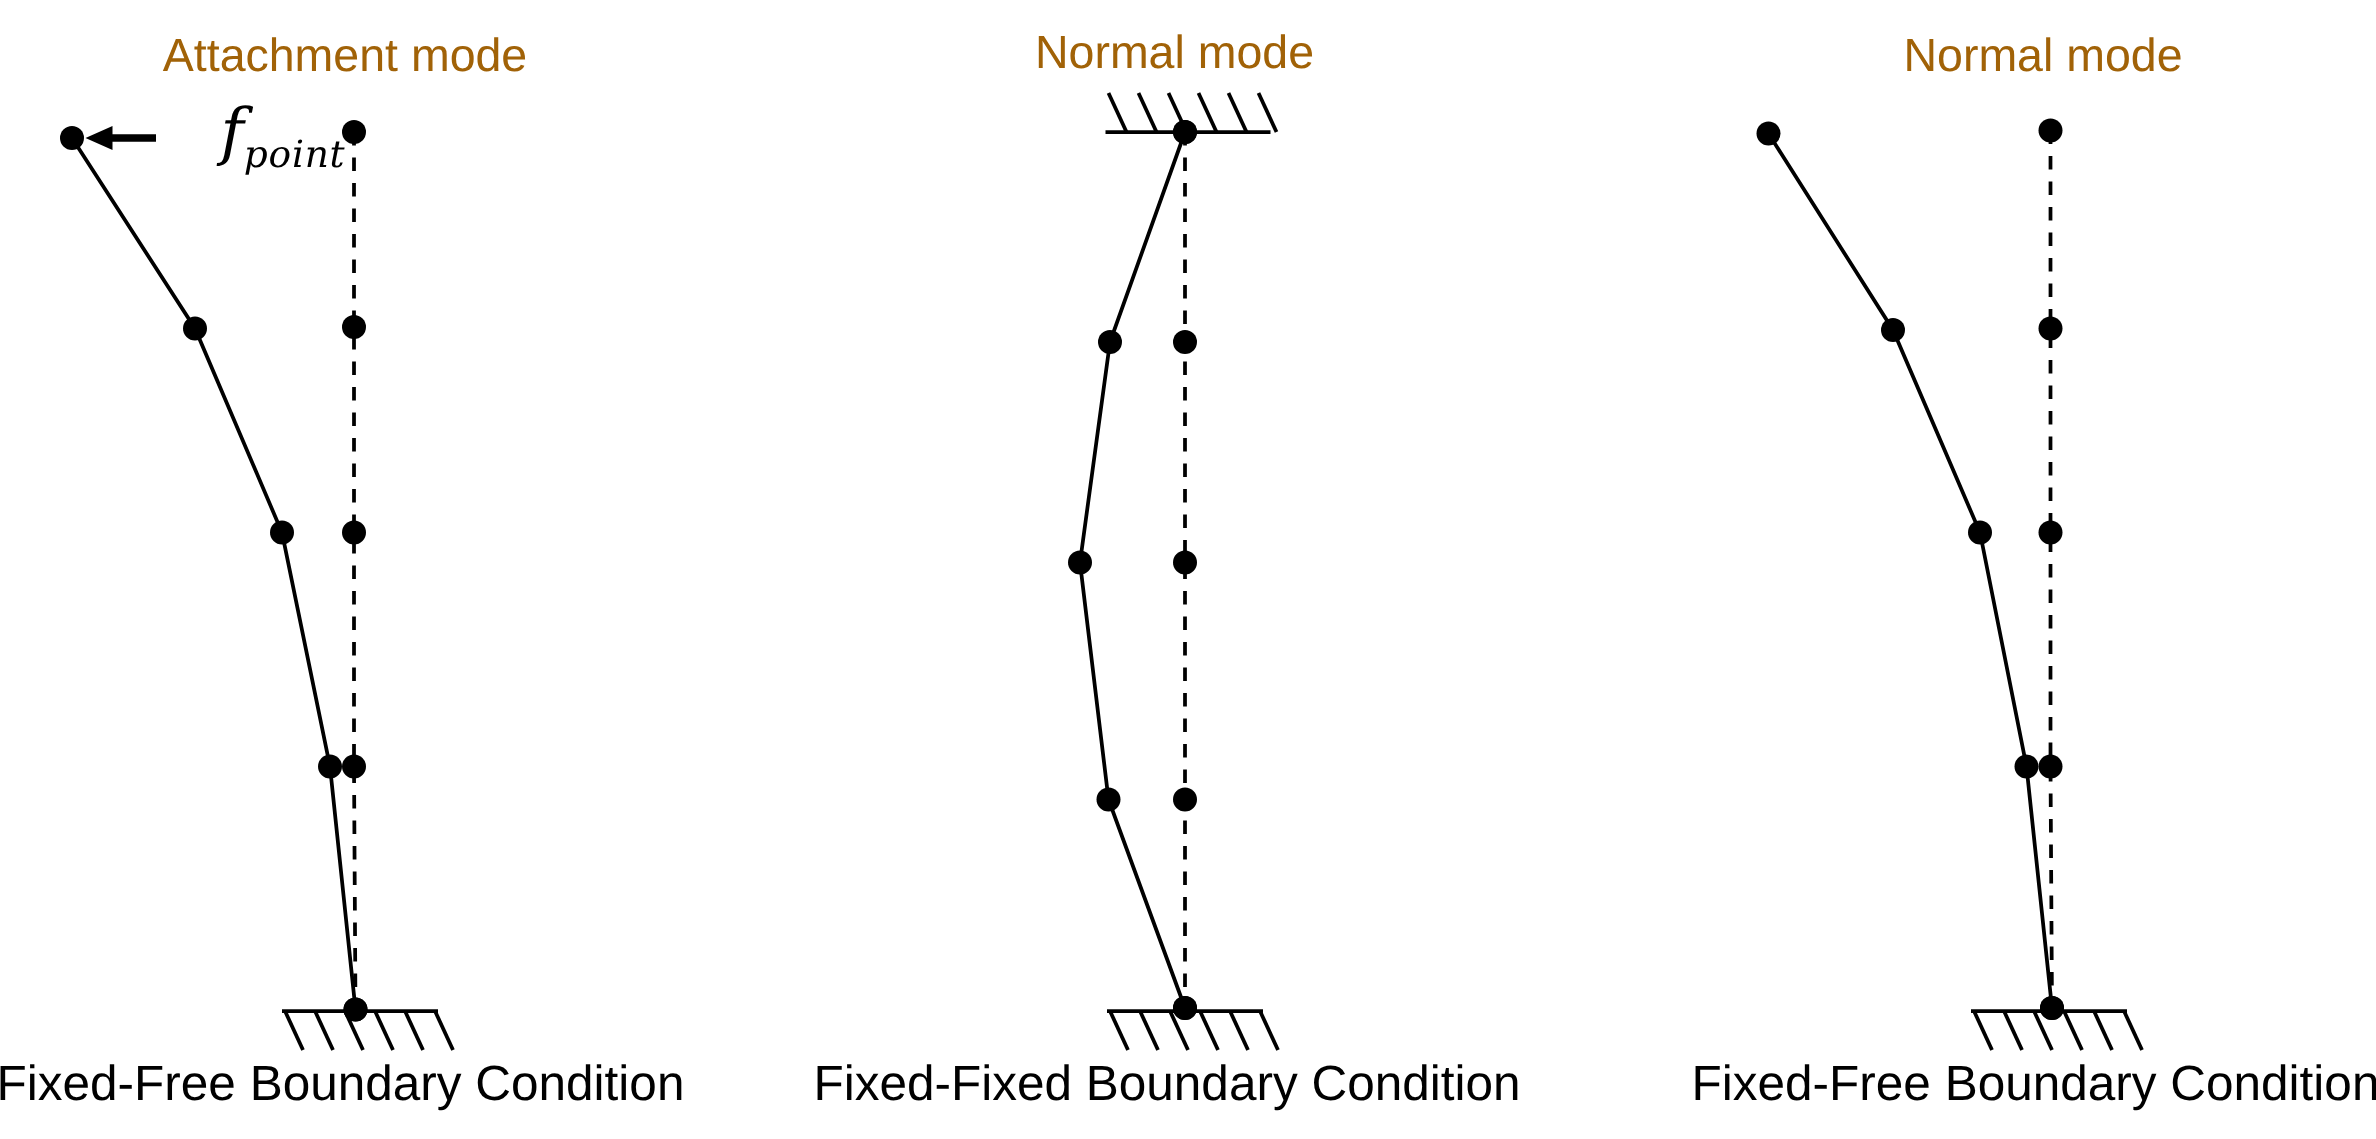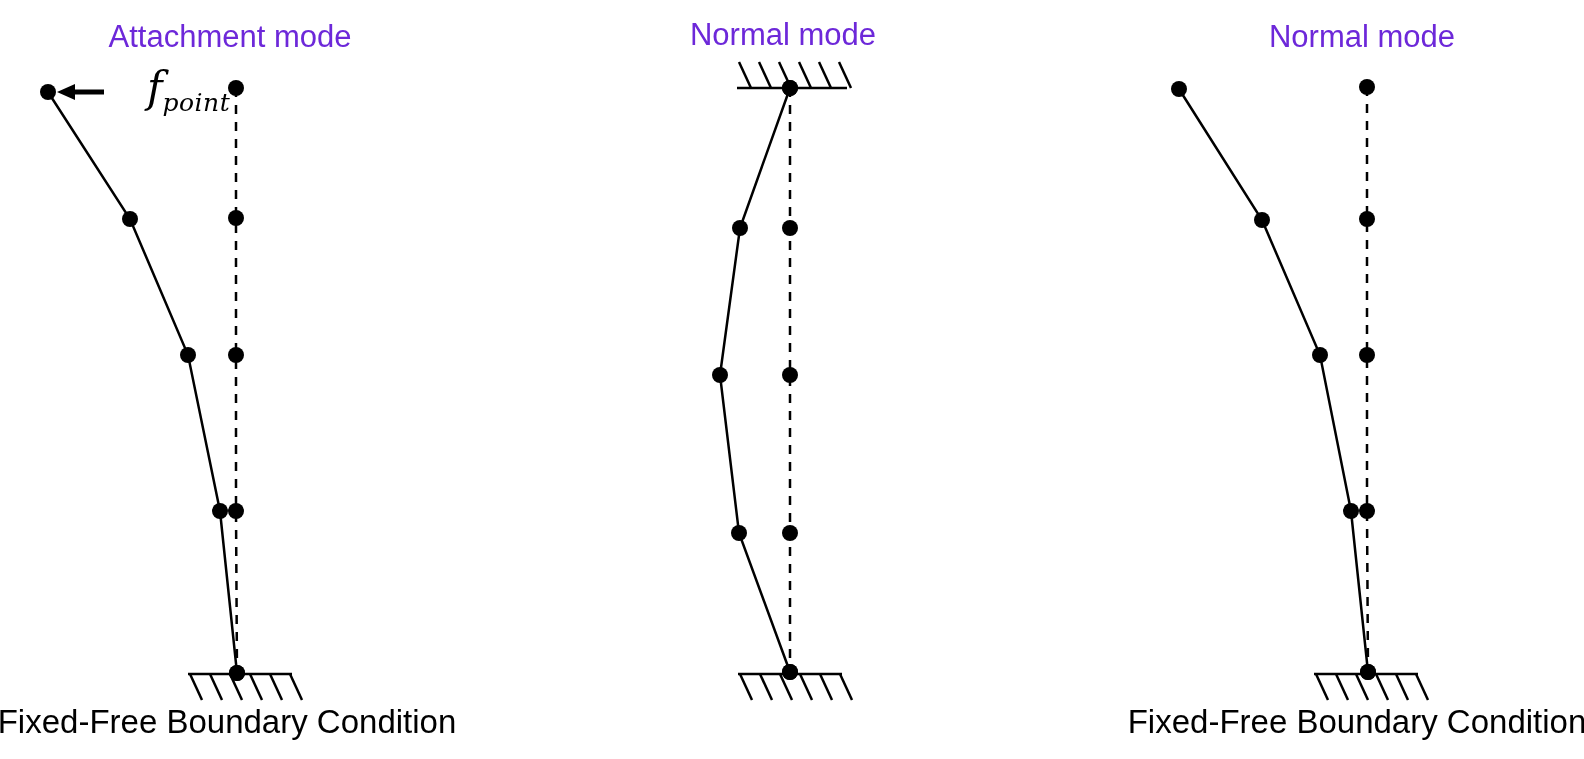--- a/index.html
+++ b/index.html
@@ -8,21 +8,21 @@
     width:1584px;height:759px;
     background:#ffffff;
     overflow:hidden;
     font-family:"Liberation Sans", sans-serif;
   }
   .diagram-svg{position:absolute;left:0;top:0;}
   .panel-title{
     position:absolute;
     transform:translateX(-50%);
     font-size:31px;
-    color:#6d28d9;
+    color:#a16207;
     white-space:nowrap;
     line-height:1.1;
   }
   .panel-caption{
     position:absolute;
     transform:translateX(-50%);
     font-size:33px;
     color:#000;
     white-space:nowrap;
     line-height:1.1;
@@ -119,14 +119,15 @@
 
   <div class="panel-title" style="left: 230px; top: 20px;">Attachment mode</div>
   <div class="panel-title" style="left: 783px; top: 18px;">Normal mode</div>
   <div class="panel-title" style="left: 1362px; top: 20px;">Normal mode</div>
 
   <div class="force-label" style="left: 111px; top: 67px;">
     <span class="f-symbol">f</span><span class="f-subscript">point</span>
   </div>
 
   <div class="panel-caption" style="left: 227px; top: 704px;">Fixed-Free Boundary Condition</div>
+  <div class="panel-caption" style="left: 778px; top: 704px;">Fixed-Fixed Boundary Condition</div>
   <div class="panel-caption" style="left: 1357px; top: 704px;">Fixed-Free Boundary Condition</div>
 </div>
 
 </body></html>

